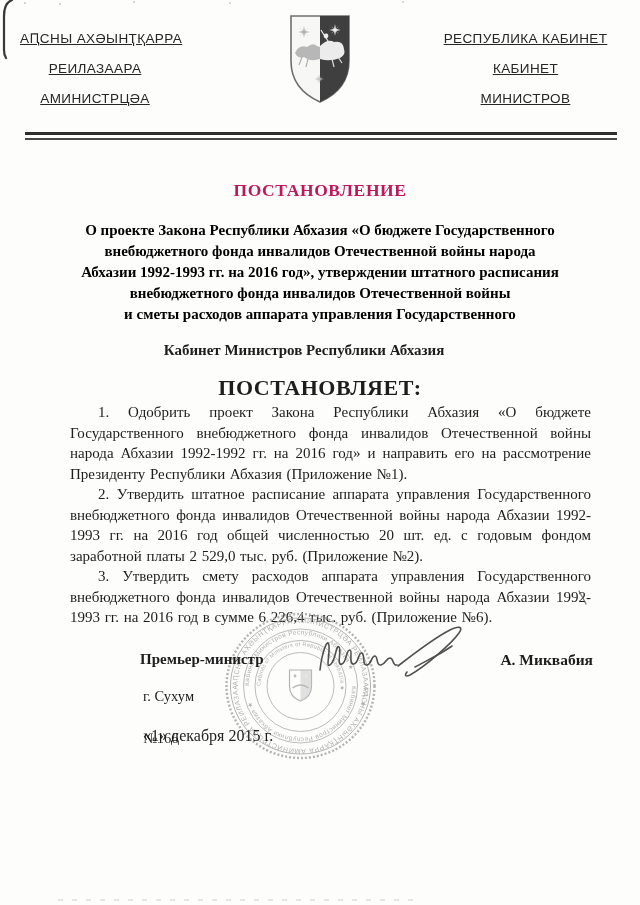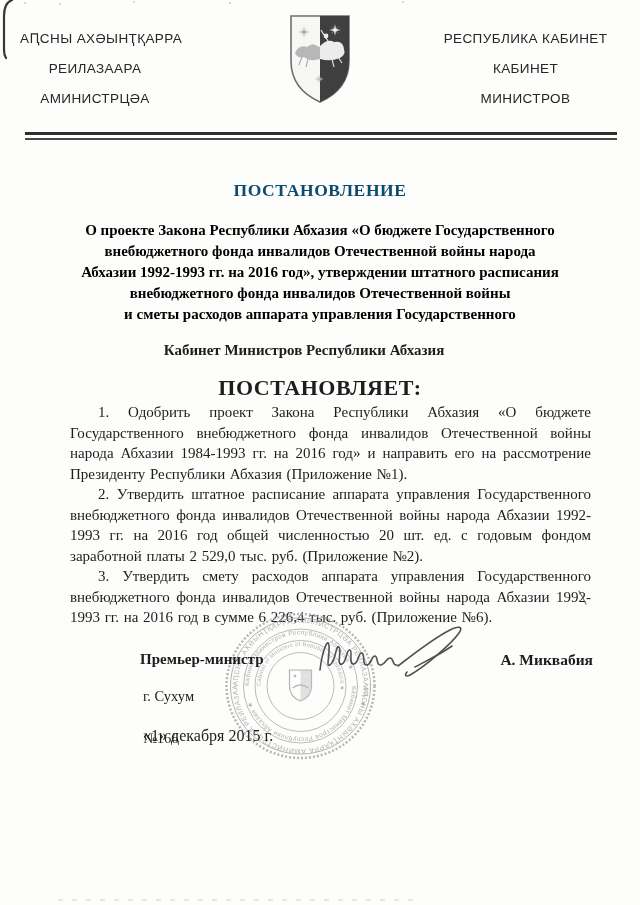--- a/index.html
+++ b/index.html
@@ -7,27 +7,27 @@
     position:relative; width:640px; height:905px; margin:0 auto;
     background:#fdfdfc; overflow:hidden;
     font-family:"Liberation Serif", serif; color:#1d1d1d;
   }
   
   .hdr-block{position:absolute; text-align:center;
     font-family:"Liberation Sans", sans-serif; font-size:13.5px; color:#262626;
     letter-spacing:.4px;}
   .hdr-left{left:20px; top:24px; width:150px;}
   .hdr-right{left:443px; top:24px; width:165px;}
-  .hdr-line{height:30px; line-height:30px; white-space:nowrap;}
+  .hdr-line{height:30px; line-height:30px; white-space:nowrap;text-decoration:underline;}
   .emblem{position:absolute; left:288px; top:13px; width:64px; height:92px;}
   .rule{position:absolute; left:25px; top:132px; width:592px; height:3px;
     border-top:3px solid #2e2e2e; border-bottom:2px solid #474747;}
   
   .doc-title{position:absolute; left:0; top:180px; width:640px; text-align:center;
-    font-weight:bold; font-size:17.5px; letter-spacing:.6px; color:#0c4a6e;}
+    font-weight:bold; font-size:17.5px; letter-spacing:.6px; color:#be185d;}
   .subject{position:absolute; left:35px; top:220px; width:570px; text-align:center;
     font-weight:bold; font-size:15px; color:#000000;}
   .subject .ln{height:21px; line-height:21px; white-space:nowrap;}
   .issuer{position:absolute; left:0; top:342px; width:608px; text-align:center;
     font-weight:bold; font-size:15px;}
   .resolves{position:absolute; left:0; top:375px; width:640px; text-align:center;
     font-weight:bold; font-size:22px; letter-spacing:.5px;}
   
   .body-text{position:absolute; left:70px; top:402px; width:521px;
     font-size:15px; line-height:20.5px; text-align:justify; word-spacing:.06em;}
@@ -93,21 +93,21 @@
     <div class="ln">внебюджетного фонда инвалидов Отечественной войны народа</div>
     <div class="ln">Абхазии 1992-1993 гг. на 2016 год», утверждении штатного расписания</div>
     <div class="ln">внебюджетного фонда инвалидов Отечественной войны</div>
     <div class="ln">и сметы расходов аппарата управления Государственного</div>
   </div>
 
   <div class="issuer">Кабинет Министров Республики Абхазия</div>
   <div class="resolves">ПОСТАНОВЛЯЕТ:</div>
 
   <div class="body-text">
-    <p>1. Одобрить проект Закона Республики Абхазия «О бюджете Государственного внебюджетного фонда инвалидов Отечественной войны народа Абхазии 1984-1993 гг. на 2016 год» и направить его на рассмотрение Президенту Республики Абхазия (Приложение №1).</p>
+    <p>1. Одобрить проект Закона Республики Абхазия «О бюджете Государственного внебюджетного фонда инвалидов Отечественной войны народа Абхазии 1992-1992 гг. на 2016 год» и направить его на рассмотрение Президенту Республики Абхазия (Приложение №1).</p>
     <p>2. Утвердить штатное расписание аппарата управления Государственного внебюджетного фонда инвалидов Отечественной войны народа Абхазии 1992-1993 гг. на 2016 год общей численностью 20 шт. ед. с годовым фондом заработной платы 2 529,0 тыс. руб. (Приложение №2).</p>
     <p>3. Утвердить смету расходов аппарата управления Государственного внебюджетного фонда инвалидов Отечественной войны народа Абхазии 1992-1993 гг. на 2016 год в сумме 6 226,4 тыс. руб. (Приложение №6).</p>
   </div>
 
   <svg class="stamp" viewBox="0 0 152 150">
     <defs>
       <path id="ring1" d="M76,75 m-63,0 a63,63 0 1 1 126,0 a63,63 0 1 1 -126,0"></path>
       <path id="ring2" d="M76,75 m-51.5,0 a51.5,51.5 0 1 1 103,0 a51.5,51.5 0 1 1 -103,0"></path>
       <path id="ring3" d="M76,75 m-40,0 a40,40 0 1 1 80,0 a40,40 0 1 1 -80,0"></path>
     </defs>

